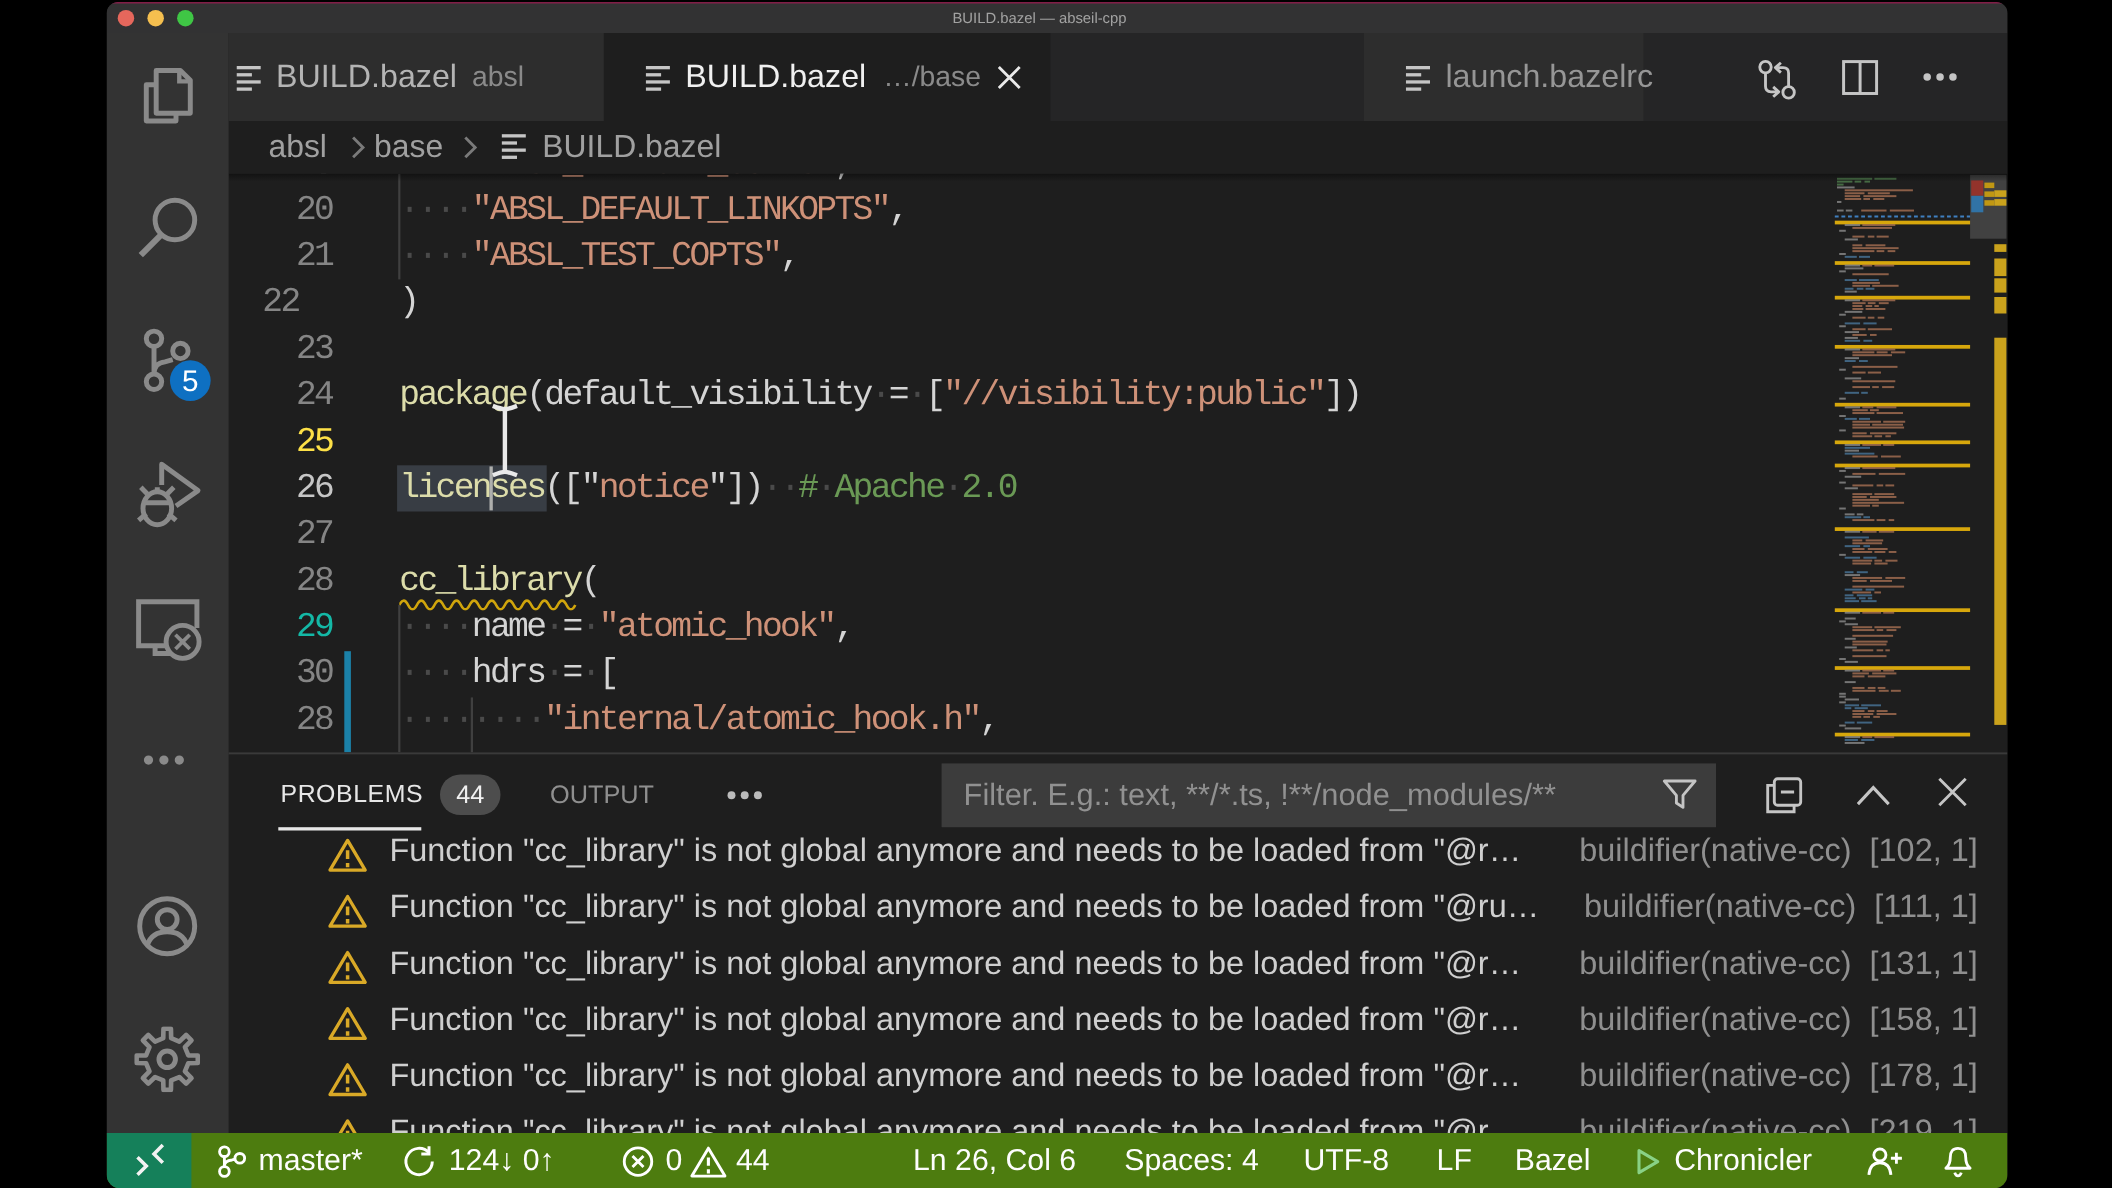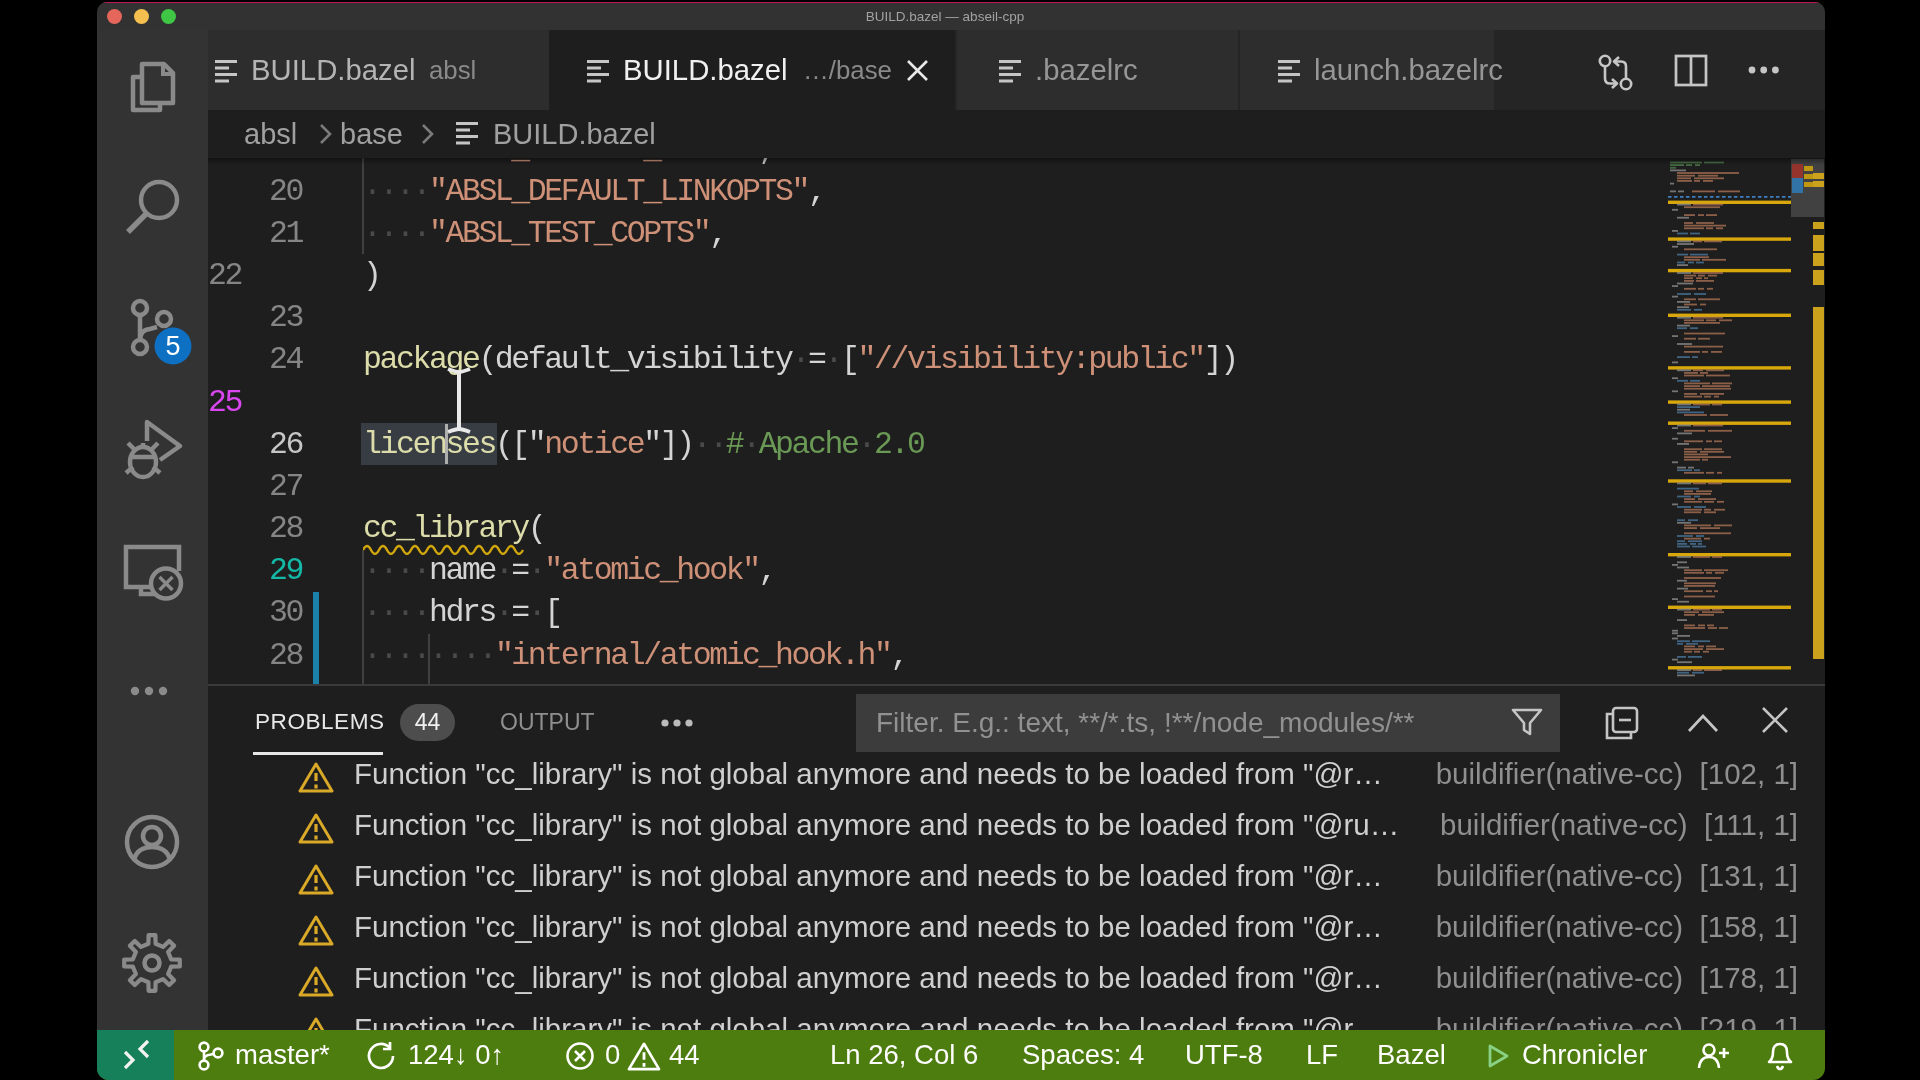--- a/index.html
+++ b/index.html
@@ -81,31 +81,20 @@
             <rect x="0" y="14" width="22" height="3"></rect>
             <rect x="0" y="20.5" width="14" height="3"></rect>
           </g>
         </svg>
         <span style="position:absolute;left:74px;top:0;line-height:80px;font-size:29.3px;color:#f0f0f0">BUILD.bazel</span>
  <span style="position:absolute;left:254px;top:0;line-height:80px;font-size:25.8px;color:#8a8a8a">…/base</span>
  <svg style="position:absolute;left:357px;top:29px" width="23" height="23" viewBox="0 0 23 23">
           <path d="M2,2 L21,21 M21,2 L2,21" stroke="#e8e8e8" stroke-width="2.6"></path>
         </svg>
 </div>
-<div style="position:absolute;left:747px;top:0;width:283px;height:80px;background:#2d2d2d;border-left:2px solid #252526">
- <svg style="position:absolute;left:42px;top:29px" width="24" height="26" viewBox="0 0 24 26">
-<g fill="#c5c5c5">
-            <rect x="0" y="1" width="22" height="3"></rect>
-            <rect x="0" y="7.5" width="14" height="3"></rect>
-            <rect x="0" y="14" width="22" height="3"></rect>
-            <rect x="0" y="20.5" width="14" height="3"></rect>
-          </g>
-        </svg>
-        <span style="position:absolute;left:78px;top:0;line-height:80px;font-size:29.3px;color:#969696">.bazelrc</span>
-</div>
 <div style="position:absolute;left:1030px;top:0;width:256px;height:80px;background:#2d2d2d;border-left:2px solid #252526">
  <svg style="position:absolute;left:38px;top:29px" width="24" height="26" viewBox="0 0 24 26">
 <g fill="#c5c5c5">
             <rect x="0" y="1" width="22" height="3"></rect>
             <rect x="0" y="7.5" width="14" height="3"></rect>
             <rect x="0" y="14" width="22" height="3"></rect>
             <rect x="0" y="20.5" width="14" height="3"></rect>
           </g>
         </svg>
         <span style="position:absolute;left:74px;top:0;line-height:80px;font-size:29.3px;color:#969696">launch.bazelrc</span>
@@ -150,26 +139,26 @@
 </div>
 
   <div class="abs" style="left:111px;top:156px;width:1617px;height:526px;background:#1e1e1e;overflow:hidden">
     <div style="position:absolute;left:153px;top:265.0px;width:136px;height:42px;background:#383d44"></div>
       <div style="position:absolute;left:0;top:-26.5px;width:94px;height:42.17px;line-height:42.17px;font:31.5px 'Liberation Mono',monospace;letter-spacing:-2.42px;color:#858585;text-align:right">19</div>
       <div style="position:absolute;left:155px;top:-26.5px;height:42.17px;line-height:42.17px;font:31.5px 'Liberation Mono',monospace;letter-spacing:-2.42px;white-space:pre"><span style="color:#4a4a4a">····</span><span style="color:#ce9178">"ABSL_DEFAULT_COPTS"</span><span style="color:#d4d4d4">,</span></div>
       <div style="position:absolute;left:0;top:15.7px;width:94px;height:42.17px;line-height:42.17px;font:31.5px 'Liberation Mono',monospace;letter-spacing:-2.42px;color:#858585;text-align:right">20</div>
       <div style="position:absolute;left:155px;top:15.7px;height:42.17px;line-height:42.17px;font:31.5px 'Liberation Mono',monospace;letter-spacing:-2.42px;white-space:pre"><span style="color:#4a4a4a">····</span><span style="color:#ce9178">"ABSL_DEFAULT_LINKOPTS"</span><span style="color:#d4d4d4">,</span></div>
       <div style="position:absolute;left:0;top:57.8px;width:94px;height:42.17px;line-height:42.17px;font:31.5px 'Liberation Mono',monospace;letter-spacing:-2.42px;color:#858585;text-align:right">21</div>
       <div style="position:absolute;left:155px;top:57.8px;height:42.17px;line-height:42.17px;font:31.5px 'Liberation Mono',monospace;letter-spacing:-2.42px;white-space:pre"><span style="color:#4a4a4a">····</span><span style="color:#ce9178">"ABSL_TEST_COPTS"</span><span style="color:#d4d4d4">,</span></div>
-      <div style="position:absolute;left:0;top:100.0px;width:94px;height:42.17px;line-height:42.17px;font:31.5px 'Liberation Mono',monospace;letter-spacing:-2.42px;color:#858585;text-align:left">22</div>
+      <div style="position:absolute;left:0;top:100.0px;width:94px;height:42.17px;line-height:42.17px;font:31.5px 'Liberation Mono',monospace;letter-spacing:-2.42px;color:#858585;text-align:center">22</div>
       <div style="position:absolute;left:155px;top:100.0px;height:42.17px;line-height:42.17px;font:31.5px 'Liberation Mono',monospace;letter-spacing:-2.42px;white-space:pre"><span style="color:#d4d4d4">)</span></div>
       <div style="position:absolute;left:0;top:142.2px;width:94px;height:42.17px;line-height:42.17px;font:31.5px 'Liberation Mono',monospace;letter-spacing:-2.42px;color:#858585;text-align:right">23</div>
       <div style="position:absolute;left:0;top:184.4px;width:94px;height:42.17px;line-height:42.17px;font:31.5px 'Liberation Mono',monospace;letter-spacing:-2.42px;color:#858585;text-align:right">24</div>
       <div style="position:absolute;left:155px;top:184.4px;height:42.17px;line-height:42.17px;font:31.5px 'Liberation Mono',monospace;letter-spacing:-2.42px;white-space:pre"><span style="color:#dcdcaa">package</span><span style="color:#d4d4d4">(default_visibility</span><span style="color:#4a4a4a">·</span><span style="color:#d4d4d4">=</span><span style="color:#4a4a4a">·</span><span style="color:#d4d4d4">[</span><span style="color:#ce9178">"//visibility:public"</span><span style="color:#d4d4d4">])</span></div>
-      <div style="position:absolute;left:0;top:226.5px;width:94px;height:42.17px;line-height:42.17px;font:31.5px 'Liberation Mono',monospace;letter-spacing:-2.42px;color:#d946ef;">25</div>
+      <div style="position:absolute;left:0;top:226.5px;width:94px;height:42.17px;line-height:42.17px;font:31.5px 'Liberation Mono',monospace;letter-spacing:-2.42px;color:#fde047;text-align:right">25</div>
       <div style="position:absolute;left:0;top:268.7px;width:94px;height:42.17px;line-height:42.17px;font:31.5px 'Liberation Mono',monospace;letter-spacing:-2.42px;color:#c6c6c6;text-align:right">26</div>
       <div style="position:absolute;left:155px;top:268.7px;height:42.17px;line-height:42.17px;font:31.5px 'Liberation Mono',monospace;letter-spacing:-2.42px;white-space:pre"><span style="color:#dcdcaa">licenses</span><span style="color:#d4d4d4">(["</span><span style="color:#ce9178">notice</span><span style="color:#d4d4d4">"])</span><span style="color:#4a4a4a">··</span><span style="color:#6a9955">#</span><span style="color:#4a4a4a">·</span><span style="color:#6a9955">Apache</span><span style="color:#4a4a4a">·</span><span style="color:#6a9955">2.0</span></div>
       <div style="position:absolute;left:0;top:310.9px;width:94px;height:42.17px;line-height:42.17px;font:31.5px 'Liberation Mono',monospace;letter-spacing:-2.42px;color:#858585;text-align:right">27</div>
       <div style="position:absolute;left:0;top:353.0px;width:94px;height:42.17px;line-height:42.17px;font:31.5px 'Liberation Mono',monospace;letter-spacing:-2.42px;color:#858585;text-align:right">28</div>
       <div style="position:absolute;left:155px;top:353.0px;height:42.17px;line-height:42.17px;font:31.5px 'Liberation Mono',monospace;letter-spacing:-2.42px;white-space:pre"><span style="color:#dcdcaa">cc_library</span><span style="color:#d4d4d4">(</span></div>
       <div style="position:absolute;left:0;top:395.2px;width:94px;height:42.17px;line-height:42.17px;font:31.5px 'Liberation Mono',monospace;letter-spacing:-2.42px;color:#14b8a6;text-align:right">29</div>
       <div style="position:absolute;left:155px;top:395.2px;height:42.17px;line-height:42.17px;font:31.5px 'Liberation Mono',monospace;letter-spacing:-2.42px;white-space:pre"><span style="color:#4a4a4a">····</span><span style="color:#d4d4d4">name</span><span style="color:#4a4a4a">·</span><span style="color:#d4d4d4">=</span><span style="color:#4a4a4a">·</span><span style="color:#ce9178">"atomic_hook"</span><span style="color:#d4d4d4">,</span></div>
       <div style="position:absolute;left:0;top:437.4px;width:94px;height:42.17px;line-height:42.17px;font:31.5px 'Liberation Mono',monospace;letter-spacing:-2.42px;color:#858585;text-align:right">30</div>
       <div style="position:absolute;left:155px;top:437.4px;height:42.17px;line-height:42.17px;font:31.5px 'Liberation Mono',monospace;letter-spacing:-2.42px;white-space:pre"><span style="color:#4a4a4a">····</span><span style="color:#d4d4d4">hdrs</span><span style="color:#4a4a4a">·</span><span style="color:#d4d4d4">=</span><span style="color:#4a4a4a">·</span><span style="color:#d4d4d4">[</span></div>
       <div style="position:absolute;left:0;top:479.5px;width:94px;height:42.17px;line-height:42.17px;font:31.5px 'Liberation Mono',monospace;letter-spacing:-2.42px;color:#858585;text-align:right">28</div>

